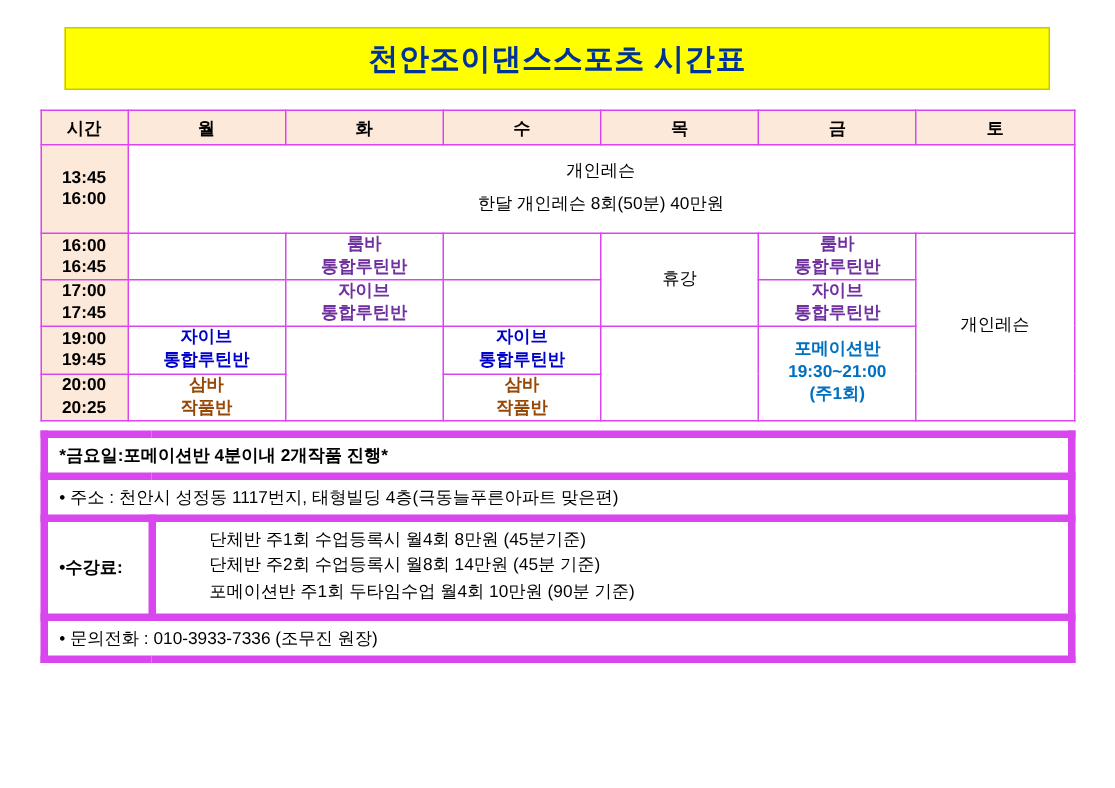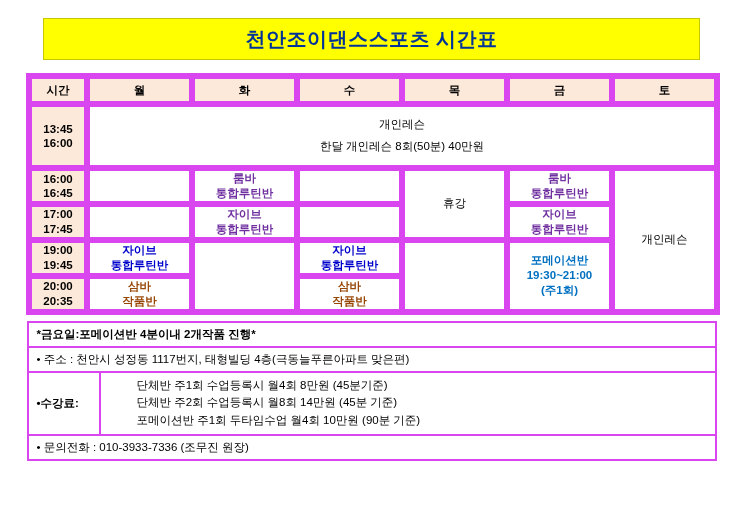--- a/index.html
+++ b/index.html
@@ -38,21 +38,21 @@
     letter-spacing: 0.5px;
   }
   
   table.sched {
     margin: 13px auto 0 auto;
     width: 690px;
     border-collapse: collapse;
     table-layout: fixed;
   }
   table.sched td, table.sched th {
-    border: 6px solid #d946ef;
+    border: 1px solid #d946ef;
     text-align: center;
     vertical-align: middle;
     font-size: 11.5px;
     padding: 0;
   }
   thead th {
     background: #fde9d9;
     height: 22px;
     font-weight: bold;
     color: #000000;
@@ -89,21 +89,21 @@
   .r4 { height: 30px; }
 
   
   table.notes {
     margin: 6px auto 0 auto;
     width: 690px;
     border-collapse: collapse;
     table-layout: fixed;
   }
   table.notes td {
-    border: 2px solid #d946ef;
+    border: 5px solid #d946ef;
     font-size: 11.5px;
     padding: 4px 8px;
     color: #000;
     vertical-align: middle;
   }
   .note-purple { color: #7030a0; font-weight: bold; }
   .note-red { color: #c00000; font-weight: bold; }
   .note-h { line-height: 1.45; }
   .label-cell {
     width: 72px;
@@ -187,21 +187,21 @@
         <td class="cell-blue" id="c-2-mon">자이브<br>통합루틴반</td>
         <td class="cell-plain" rowspan="2"></td>
         <td class="cell-blue" id="c-2-wed">자이브<br>통합루틴반</td>
         <td class="cell-plain" rowspan="2"></td>
         <td class="cell-pome" rowspan="2" id="c-2-fri">포메이션반<br>19:30~21:00<br>(주1회)</td>
       </tr>
 
       <tr class="r4">
         <td class="timecell">
           <span>20:00</span><br>
-          <span>20:35</span>
+          <span>20:25</span>
         </td>
         <td class="cell-brown" id="c-3-mon">삼바<br>작품반</td>
         <td class="cell-brown" id="c-3-wed">삼바<br>작품반</td>
       </tr>
     </tbody>
   </table>
 
   <table class="notes">
     <colgroup>
         <col class="label-cell">

